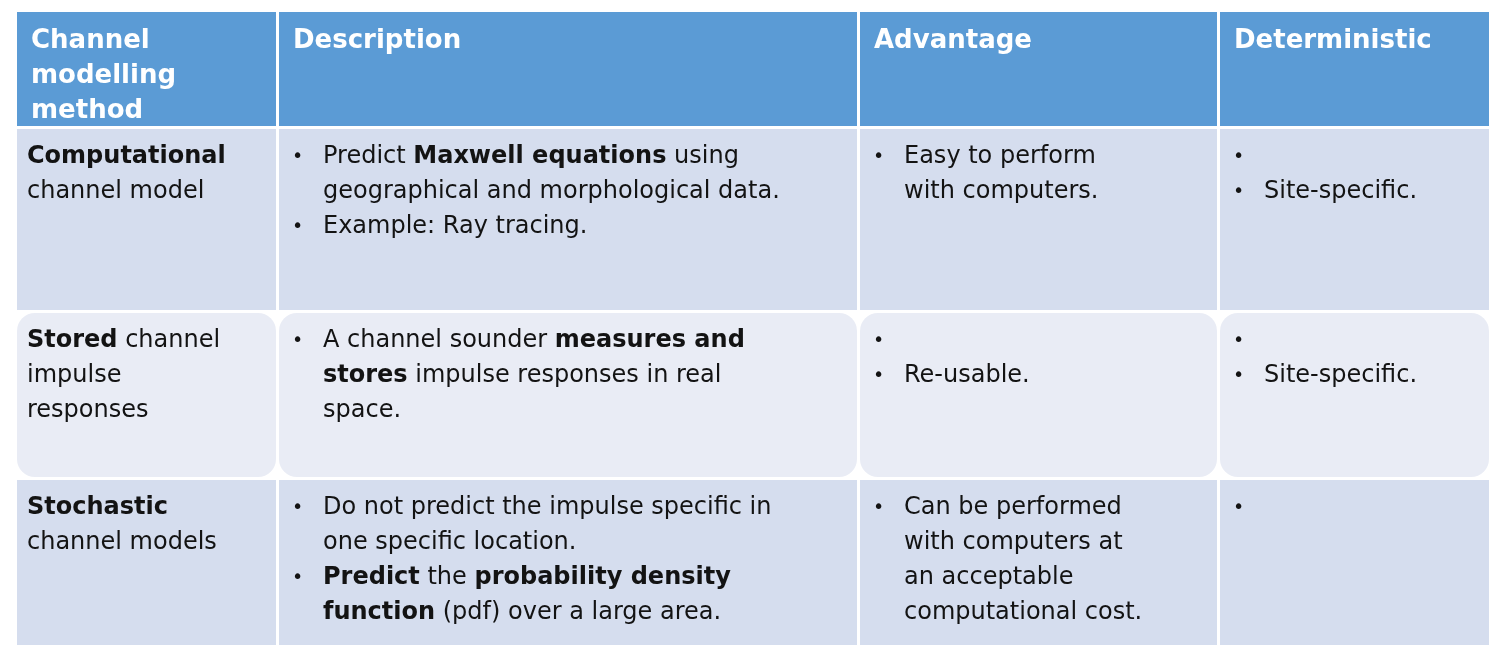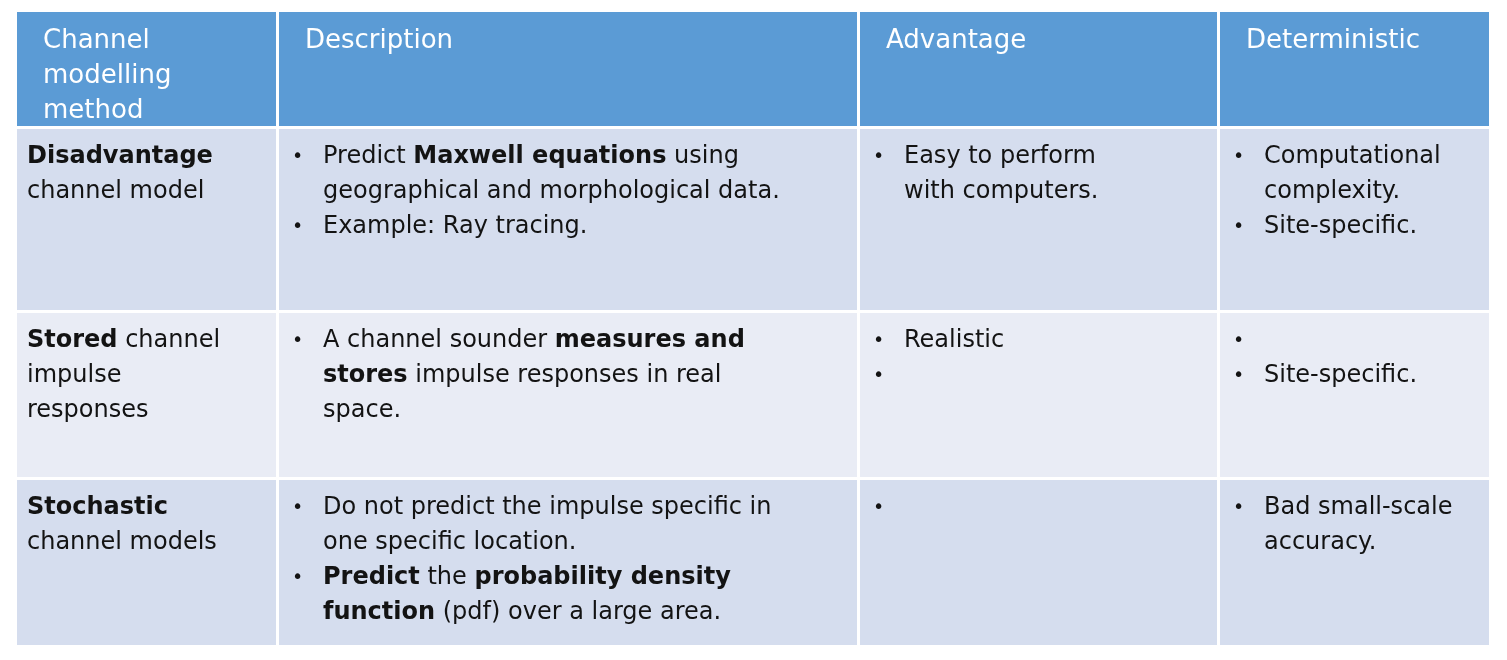--- a/index.html
+++ b/index.html
@@ -26,31 +26,31 @@
     display:grid;
     grid-template-columns:259px 578px 357px 269px;
     grid-template-rows:114px 181px 164px 165px;
     gap:3px;
     background:var(--grid-line);
   }
   .row{display:contents;}
   .th{
     background:var(--header-bg);
     color:var(--header-text);
-    font-weight:normal;
+    font-weight:bold;
     font-size:26px;line-height:35px;
-    padding:10px 10px 8px 26px;
+    padding:10px 10px 8px 14px;
   }
   .td{
     color:var(--body-text);
     font-size:24px;line-height:35px;
     padding:9px 10px 8px 10px;
   }
   .band-a .td{background:var(--band-dark);}
-  .band-b .td{background:var(--band-light);}
+  .band-b .td{background:var(--band-light);border-radius:18px;}
   .td.method{padding-right:36px;}
   .td.desc{padding-right:60px;}
   .td.adv{padding-right:70px;}
   .td.disadv{padding-right:36px;}
   .item{display:flex;align-items:flex-start;}
   .bullet{
     flex:0 0 34px;width:34px;
     font-size:19px;line-height:35px;
     padding-left:3px;
   }
@@ -64,64 +64,63 @@
   <div class="tbl">
 
     <div class="row">
       <div class="th">Channel modelling method</div>
       <div class="th">Description</div>
       <div class="th">Advantage</div>
       <div class="th">Deterministic</div>
     </div>
 
     <div class="row band-a">
-      <div class="td method"><b>Disadvantage</b><span> channel model</span></div>
+      <div class="td method"><b>Computational</b><span> channel model</span></div>
       <div class="td desc">
           <div class="item">
             <span class="bullet">•</span>
             <div class="itext"><span>Predict </span><b>Maxwell equations</b><span> using geographical and morphological data.</span></div>
           </div>
           <div class="item">
             <span class="bullet">•</span>
             <div class="itext"><span>Example: Ray tracing.</span></div>
           </div>
         </div>
       <div class="td adv">
           <div class="item">
             <span class="bullet">•</span>
             <div class="itext"><span>Easy to perform with computers.</span></div>
           </div>
         </div>
       <div class="td disadv">
           <div class="item">
             <span class="bullet">•</span>
-            <div class="itext"><span>Computational complexity.</span></div>
           </div>
           <div class="item">
             <span class="bullet">•</span>
             <div class="itext"><span>Site-specific.</span></div>
           </div>
         </div>
     </div>
 
     <div class="row band-b">
       <div class="td method"><b>Stored</b><span> channel impulse responses</span></div>
       <div class="td desc">
           <div class="item">
             <span class="bullet">•</span>
             <div class="itext"><span>A channel sounder </span><b>measures and stores</b><span> impulse responses in real space.</span></div>
           </div>
         </div>
       <div class="td adv">
           <div class="item">
             <span class="bullet">•</span>
-            <div class="itext"><span>Realistic</span></div>
           </div>
           <div class="item">
             <span class="bullet">•</span>
+            <div class="itext"><span>Re-usable.</span></div>
           </div>
         </div>
       <div class="td disadv">
           <div class="item">
             <span class="bullet">•</span>
           </div>
           <div class="item">
             <span class="bullet">•</span>
             <div class="itext"><span>Site-specific.</span></div>
           </div>
@@ -136,24 +135,24 @@
             <div class="itext"><span>Do not predict the impulse specific in one specific location.</span></div>
           </div>
           <div class="item">
             <span class="bullet">•</span>
             <div class="itext"><b>Predict</b><span> the </span><b>probability density function</b><span> (pdf) over a large area.</span></div>
           </div>
         </div>
       <div class="td adv">
           <div class="item">
             <span class="bullet">•</span>
+            <div class="itext"><span>Can be performed with computers at an acceptable computational cost.</span></div>
           </div>
         </div>
       <div class="td disadv">
           <div class="item">
             <span class="bullet">•</span>
-            <div class="itext"><span>Bad small-scale accuracy.</span></div>
           </div>
         </div>
     </div>
 
   </div>
 </div>
 
 </body></html>

